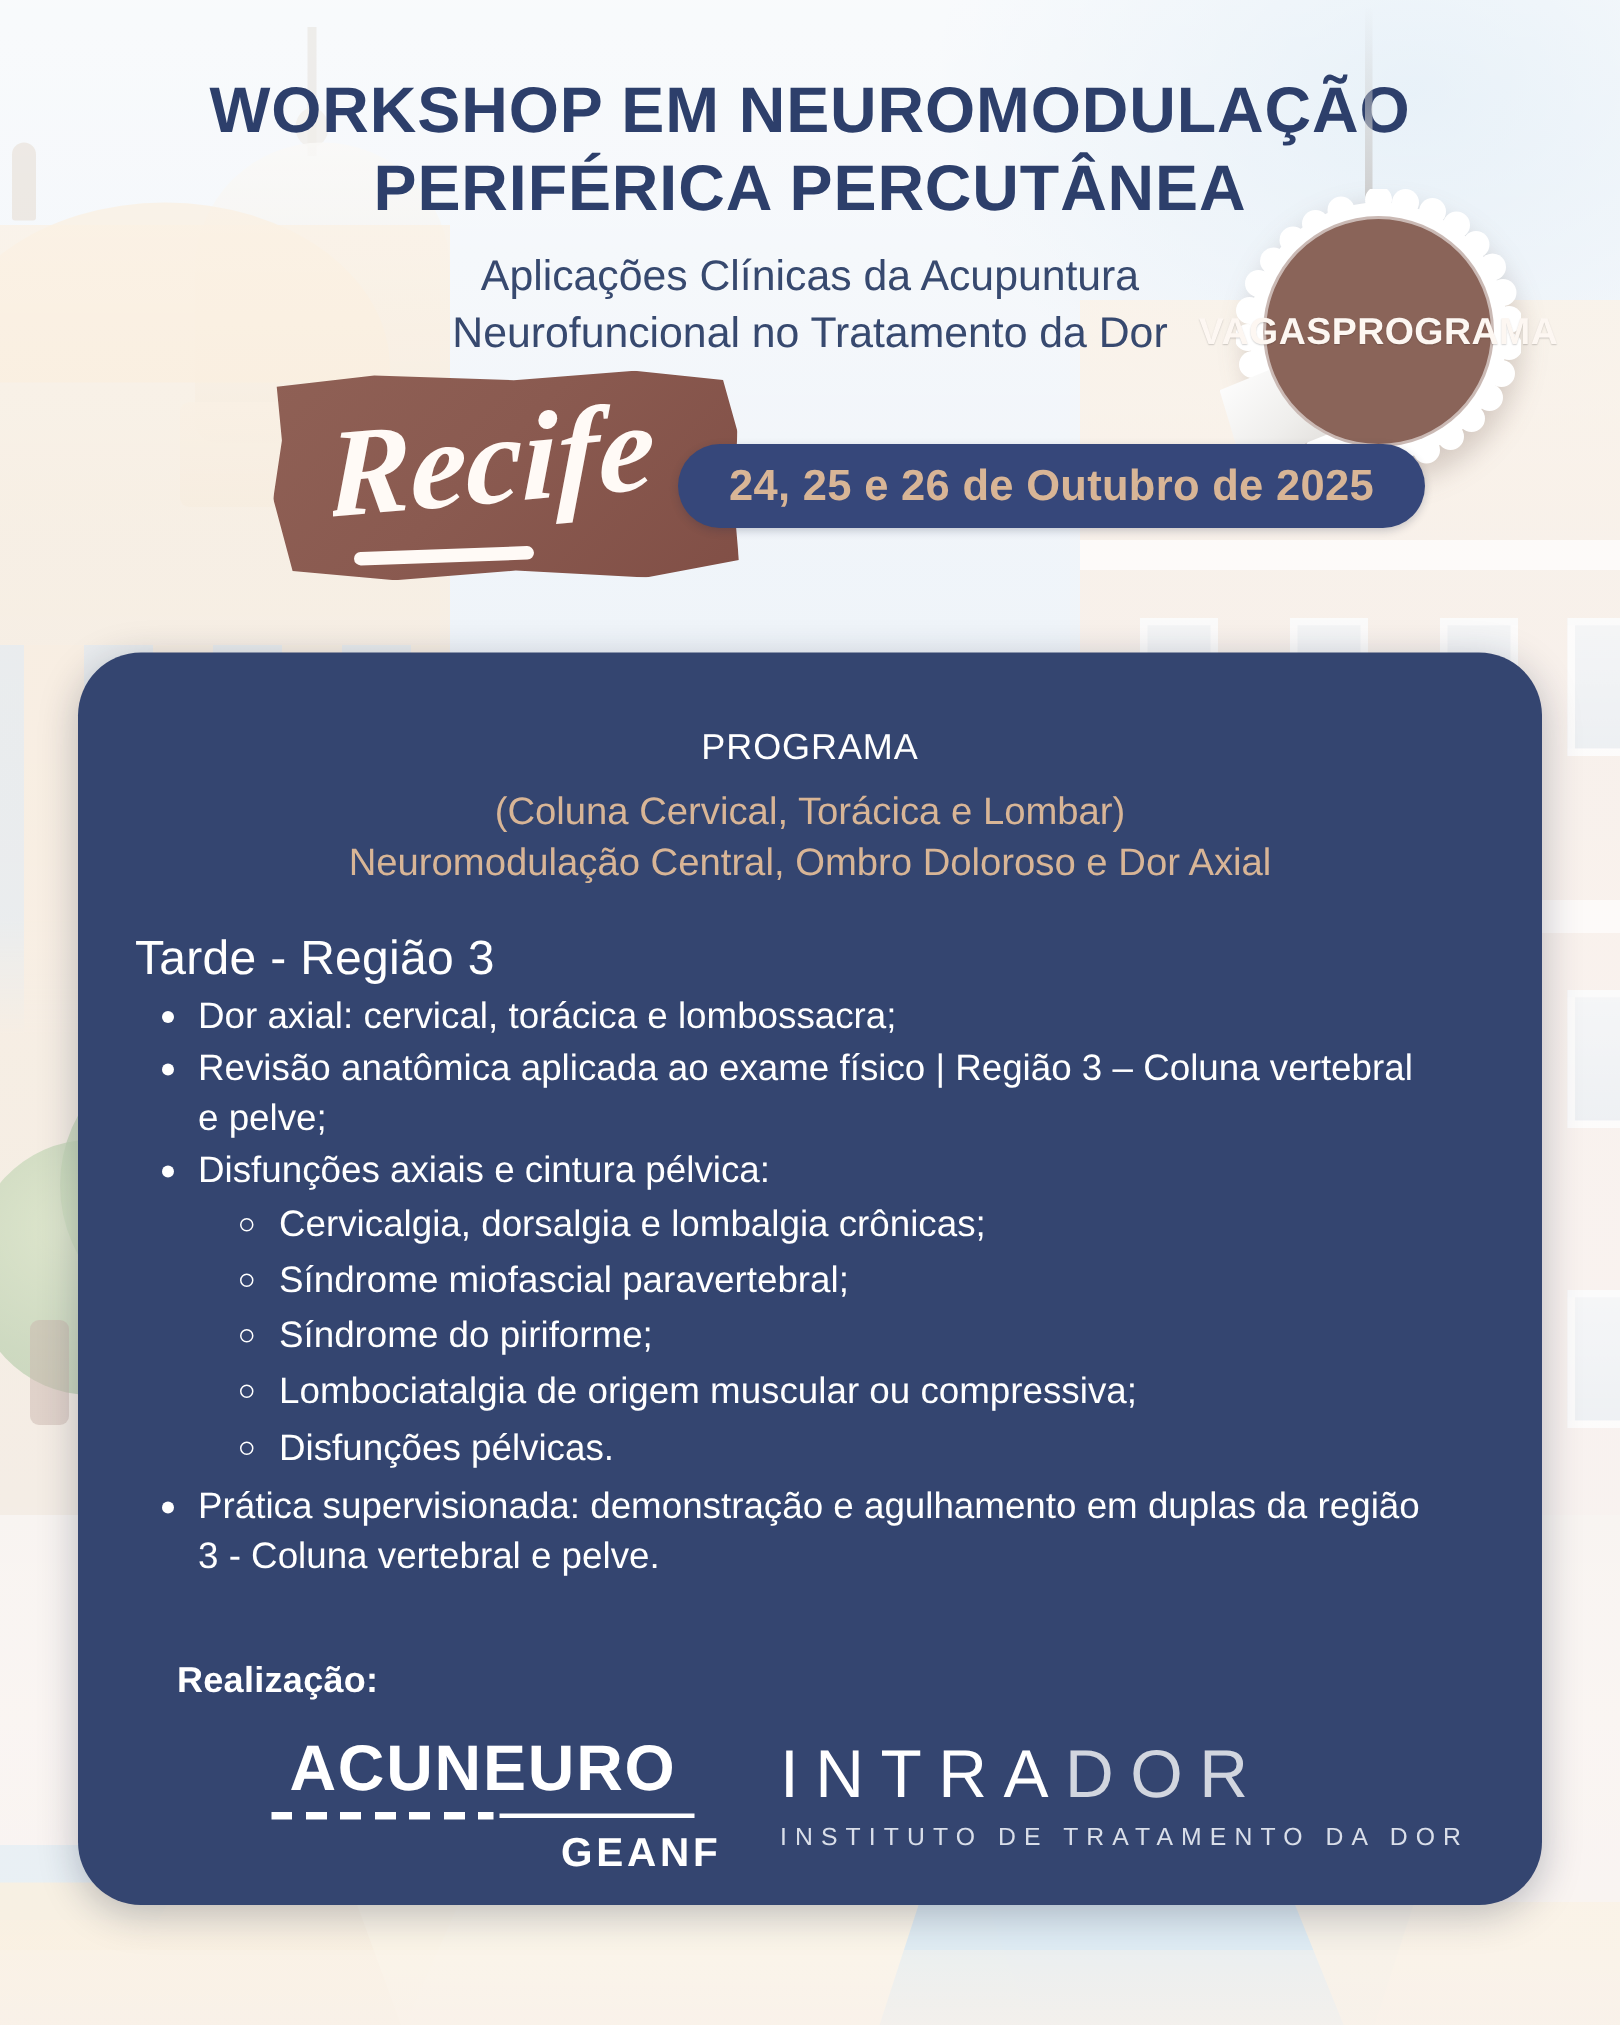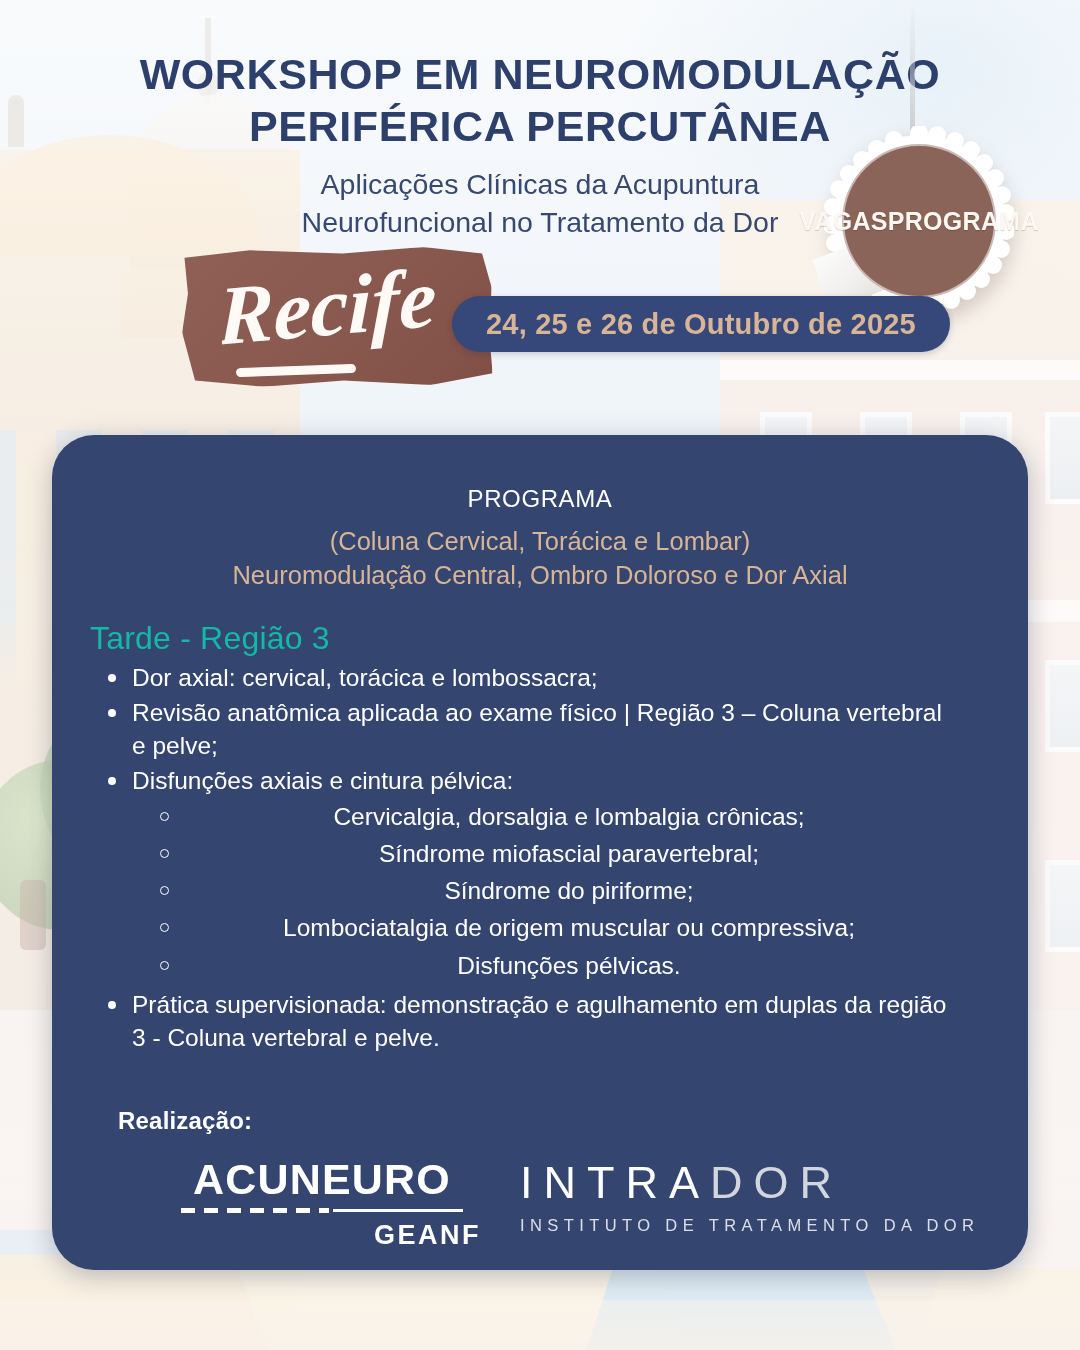--- a/index.html
+++ b/index.html
@@ -224,38 +224,38 @@
     gap: 18px; padding-top: 50px;
   }
   .prog-label { color: #ffffff; font-size: 24px; font-weight: 400; letter-spacing: .6px; text-align: center; }
   .prog-date  { color: #d8b596; font-size: 35px; font-weight: 800; letter-spacing: .2px; }
   .prog-sub {
     text-align: center; color: #d8b596; font-size: 25.5px;
     line-height: 1.32; margin-top: 12px; font-weight: 400;
   }
 
   .section-title {
-    color: #14b8a6; font-size: 32px; font-weight: 400;
+    color: #ffffff; font-size: 32px; font-weight: 400;
     margin: 28px 0 4px 38px; letter-spacing: .2px;
   }
 
   ul.l1 { list-style: none; margin: 0 0 0 52px; padding: 0; }
   ul.l1 > li {
     position: relative; color: #ffffff; font-size: 24.5px;
     line-height: 1.37; padding-left: 28px; margin-bottom: 1px;
     max-width: 848px;
   }
   ul.l1 > li > .b1 {
     position: absolute; left: 4px; top: 13px;
     width: 8px; height: 8px; border-radius: 50%; background: #ffffff;
   }
   ul.l2 { list-style: none; margin: 0 0 0 24px; padding: 0; }
   ul.l2 > li {
     position: relative; color: #ffffff; font-size: 24.5px;
-    line-height: 1.52; padding-left: 30px; text-align: center;
+    line-height: 1.52; padding-left: 30px;
   }
   ul.l2 > li > .b2 {
     position: absolute; left: 4px; top: 14px;
     width: 9px; height: 9px; border-radius: 50%;
     border: 1.7px solid #ffffff; background: transparent;
   }
 
   
   .realiz {
     position: absolute; left: 118px; top: 1107px;

